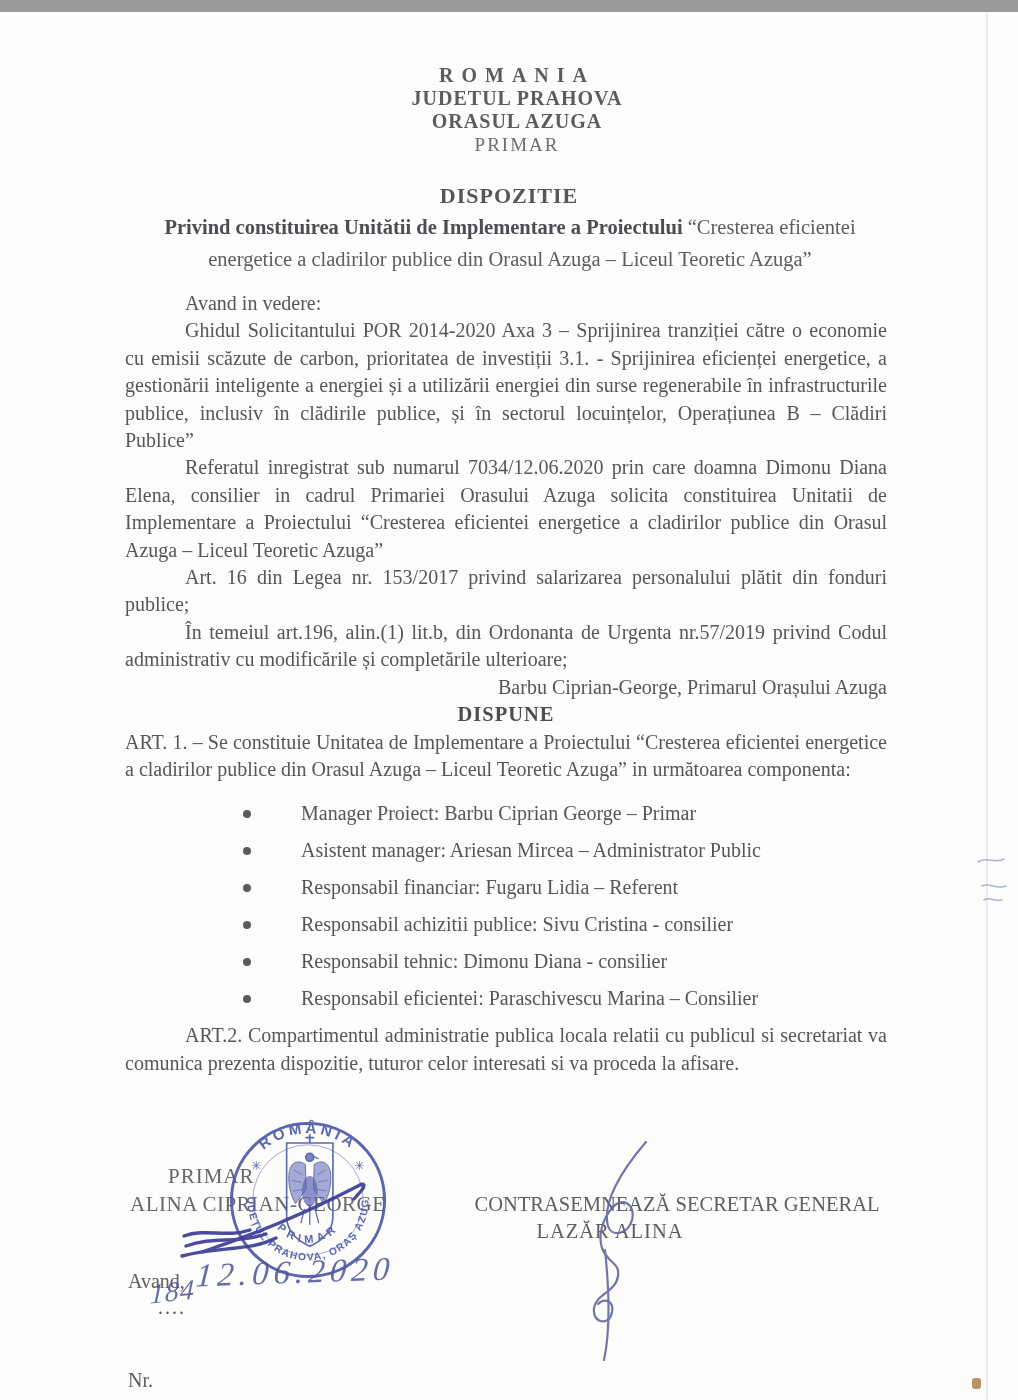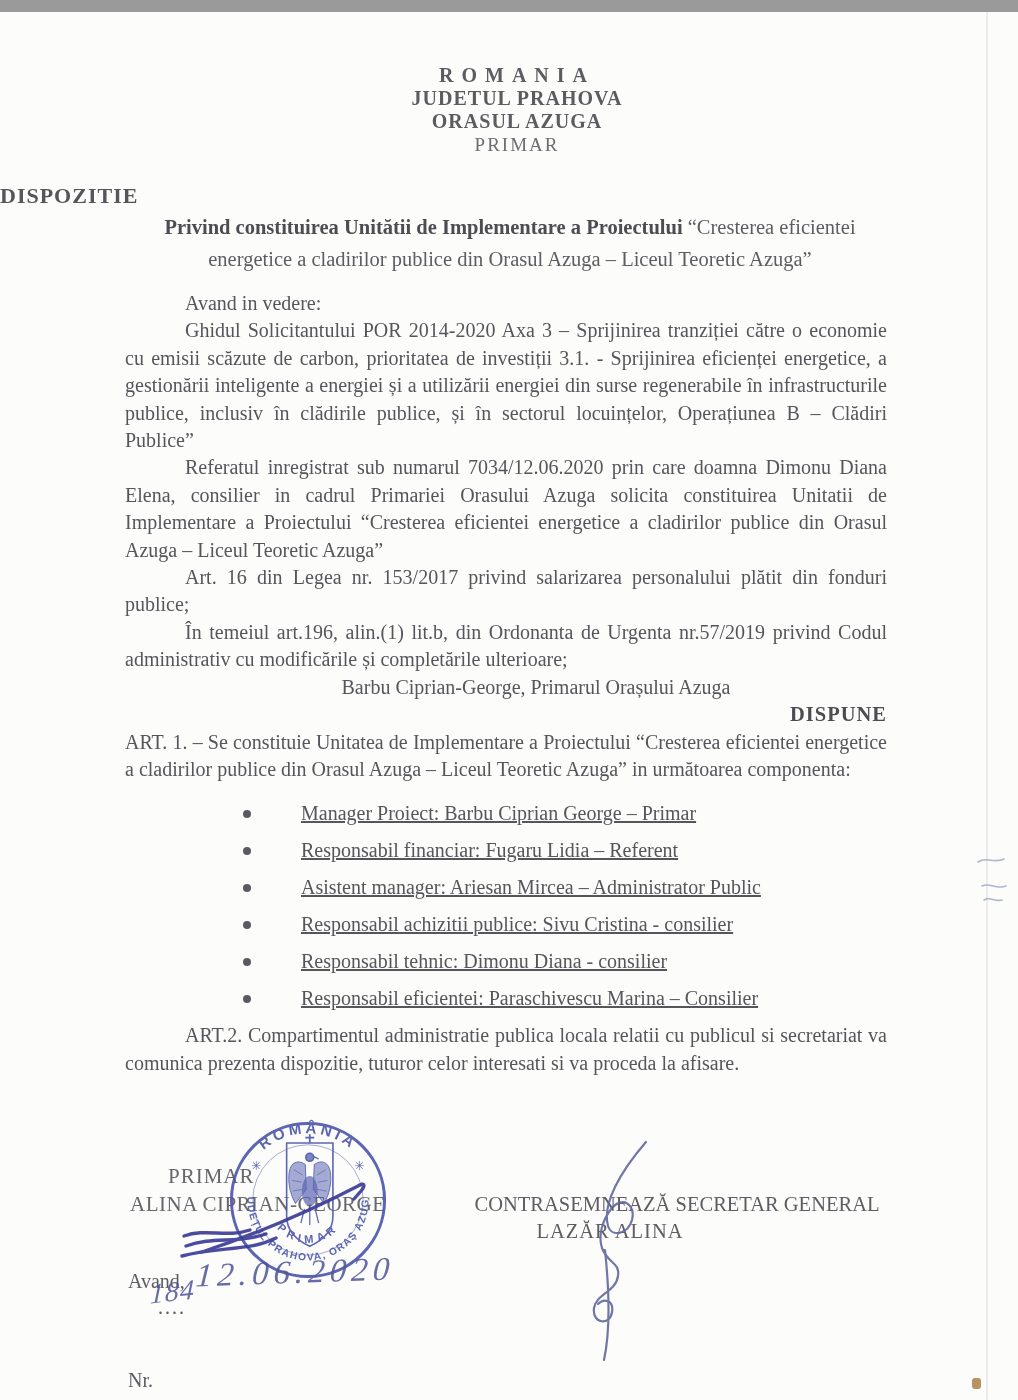--- a/index.html
+++ b/index.html
@@ -11,38 +11,38 @@
   
   .scanline{position:absolute;left:986px;top:0;width:2px;height:1400px;background:#ececee;}
   .speck{position:absolute;left:972px;top:1366px;width:9px;height:11px;background:#a5773c;border-radius:3px;opacity:.8;}
 
   .hdr{position:absolute;top:52px;left:0;right:0;text-align:center;transform:translateX(8px);
        font-weight:bold;color:#5b5b60;}
   .hdr div{line-height:23px;font-size:20px;letter-spacing:1px;}
   .hdr .country{letter-spacing:8px;}
   .hdr .office{font-weight:normal;color:#6d6d72;letter-spacing:2px;font-size:19px;}
 
-  .title{position:absolute;top:171px;left:0;right:0;
+  .title{position:absolute;top:171px;left:0;right:0;text-align:center;
          font-size:22px;font-weight:bold;color:#55555a;letter-spacing:1px;}
   .subtitle{position:absolute;top:199px;left:144px;width:732px;text-align:center;
             font-size:20.5px;line-height:32px;color:#5c5c62;}
   .subtitle b{color:#4c4c52;}
 
   .body{position:absolute;top:278px;left:125px;width:762px;
         font-size:20px;line-height:27.4px;text-align:justify;color:#55555b;}
   .body p{margin:0;text-indent:60px;}
-  .mayorline{margin-top:16px;text-align:center;}
-  .dispune{margin-top:27px;text-align:right;font-weight:bold;font-size:20.5px;
+  .mayorline{margin-top:16px;text-align:right;}
+  .dispune{margin-top:27px;text-align:center;font-weight:bold;font-size:20.5px;
            color:#4c4c52;letter-spacing:1px;text-indent:0 !important;}
   .art1{margin-top:22px;text-indent:0 !important;}
   .art2{margin-top:14px;text-indent:45px;}
 
   .team{margin-top:17px;}
   .team-row{display:flex;align-items:flex-end;padding-left:118px;margin-bottom:10px;
-            line-height:27px;text-align:left;text-decoration:underline;}
+            line-height:27px;text-align:left;}
   .dot{width:8px;height:8px;border-radius:50%;background:#5a5a60;flex:0 0 8px;
        align-self:center;margin-right:50px;}
 
   .sig-left-title{position:absolute;left:168px;top:1152px;font-size:21px;color:#66666c;letter-spacing:1px;}
   .sig-left-name{position:absolute;left:130px;top:1180px;font-size:21px;color:#66666c;letter-spacing:.5px;}
   .sig-right-title{position:absolute;left:462px;top:1181px;width:430px;text-align:center;
                    font-size:20.5px;color:#5d5d63;}
   .sig-right-name{position:absolute;left:505px;top:1208px;width:210px;text-align:center;
                   font-size:20.5px;color:#5d5d63;letter-spacing:1px;}
 
@@ -92,25 +92,25 @@
     <p class="dispune">DISPUNE</p>
     <p class="art1">ART. 1. – Se constituie Unitatea de Implementare a Proiectului “Cresterea eficientei energetice a cladirilor publice din Orasul Azuga –  Liceul Teoretic Azuga” in următoarea componenta:</p>
 
     <div class="team">
       <div class="team-row">
         <span class="dot"></span>
         <span>Manager Proiect: Barbu  Ciprian George – Primar</span>
       </div>
       <div class="team-row">
         <span class="dot"></span>
-        <span>Responsabil financiar: Fugaru Lidia – Referent</span>
+        <span>Asistent manager: Ariesan Mircea – Administrator Public</span>
       </div>
       <div class="team-row">
         <span class="dot"></span>
-        <span>Asistent manager: Ariesan Mircea – Administrator Public</span>
+        <span>Responsabil financiar: Fugaru Lidia – Referent</span>
       </div>
       <div class="team-row">
         <span class="dot"></span>
         <span>Responsabil achizitii publice: Sivu Cristina - consilier</span>
       </div>
       <div class="team-row">
         <span class="dot"></span>
         <span>Responsabil tehnic: Dimonu Diana - consilier</span>
       </div>
       <div class="team-row">

